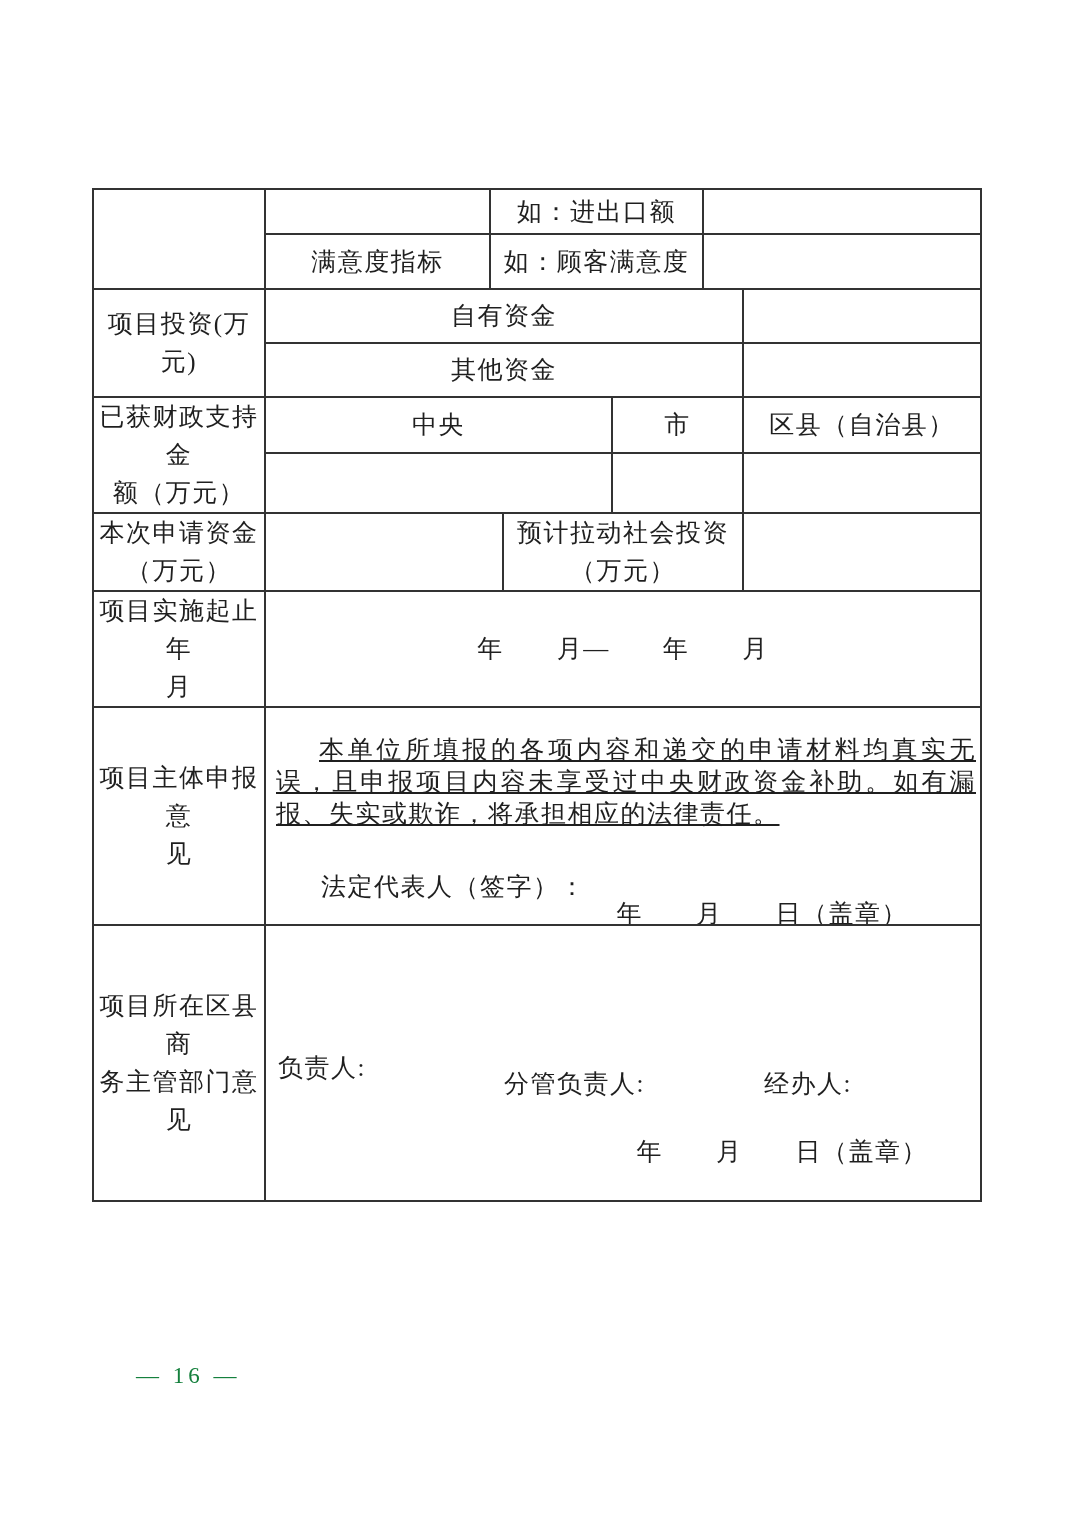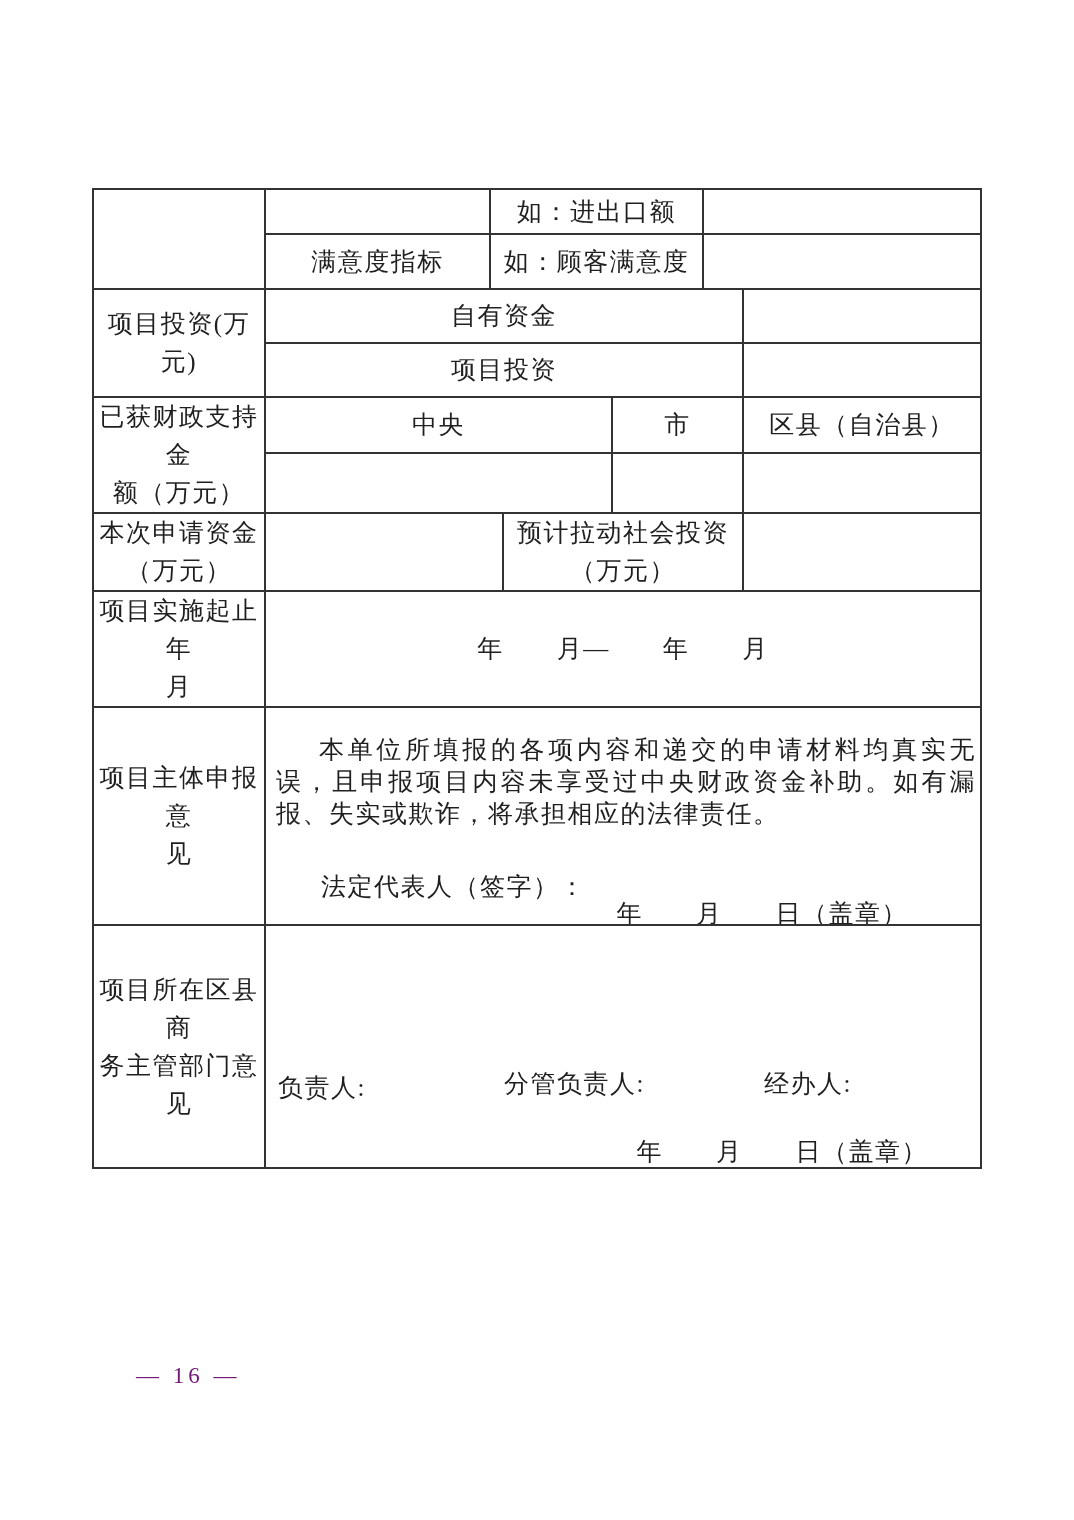--- a/index.html
+++ b/index.html
@@ -41,64 +41,65 @@
   }
   tr.r1  { height: 45px; }
   tr.r2  { height: 55px; }
   tr.r3  { height: 54px; }
   tr.r4  { height: 54px; }
   tr.r5  { height: 51px; }
   tr.r6  { height: 55px; }
   tr.r7  { height: 74px; }
   tr.r8  { height: 76px; padding-left: 24px; }
   tr.r9  { height: 218px; }
-  tr.r10 { height: 243px; }
+  tr.r10 { height: 276px; }
   td.opinion-cell, td.county-cell {
     position: relative;
     text-align: left;
     vertical-align: top;
   }
   .decl {
     position: absolute;
     top: 26px;
     left: 10px;
     width: 700px;
     margin: 0;
     text-indent: 43px;
     line-height: 32px;
     text-align: justify;
+    text-decoration: underline;
   }
   .sig-line {
     position: absolute;
     top: 166px;
     left: 55px;
     line-height: 26px;
   }
   .date-line-1 {
     position: absolute;
     top: 194px;
     right: 72px;
     line-height: 24px;
   }
-  .person-1 { position: absolute; top: 150px; left: 12px;  line-height: 24px; }
+  .person-1 { position: absolute; top: 130px; left: 12px;  line-height: 24px; }
   .person-2 { position: absolute; top: 146px; left: 238px; line-height: 24px; }
   .person-3 { position: absolute; top: 146px; left: 498px; line-height: 24px; }
   .date-line-2 {
     position: absolute;
     top: 214px;
     right: 52px;
     line-height: 24px;
   }
   .page-number {
     position: absolute;
     left: 136px;
     top: 1363px;
     font-size: 23px;
     letter-spacing: 4px;
-    color: #701a75;
+    color: #15803d;
   }
 </style>
 </head>
 <body>
 
 <div class="page">
 
   <table class="form-table">
     <colgroup>
       <col style="width:172px">
@@ -124,21 +125,21 @@
       <td colspan="2"></td>
     </tr>
 
     <tr class="r3">
       <td rowspan="2">项目投资(万元)</td>
       <td colspan="5">自有资金</td>
       <td></td>
     </tr>
 
     <tr class="r4">
-      <td colspan="5">项目投资</td>
+      <td colspan="5">其他资金</td>
       <td></td>
     </tr>
 
     <tr class="r5">
       <td rowspan="2">已获财政支持金
 额（万元）</td>
       <td colspan="3">中央</td>
       <td colspan="2">市</td>
       <td>区县（自治县）</td>
     </tr>

